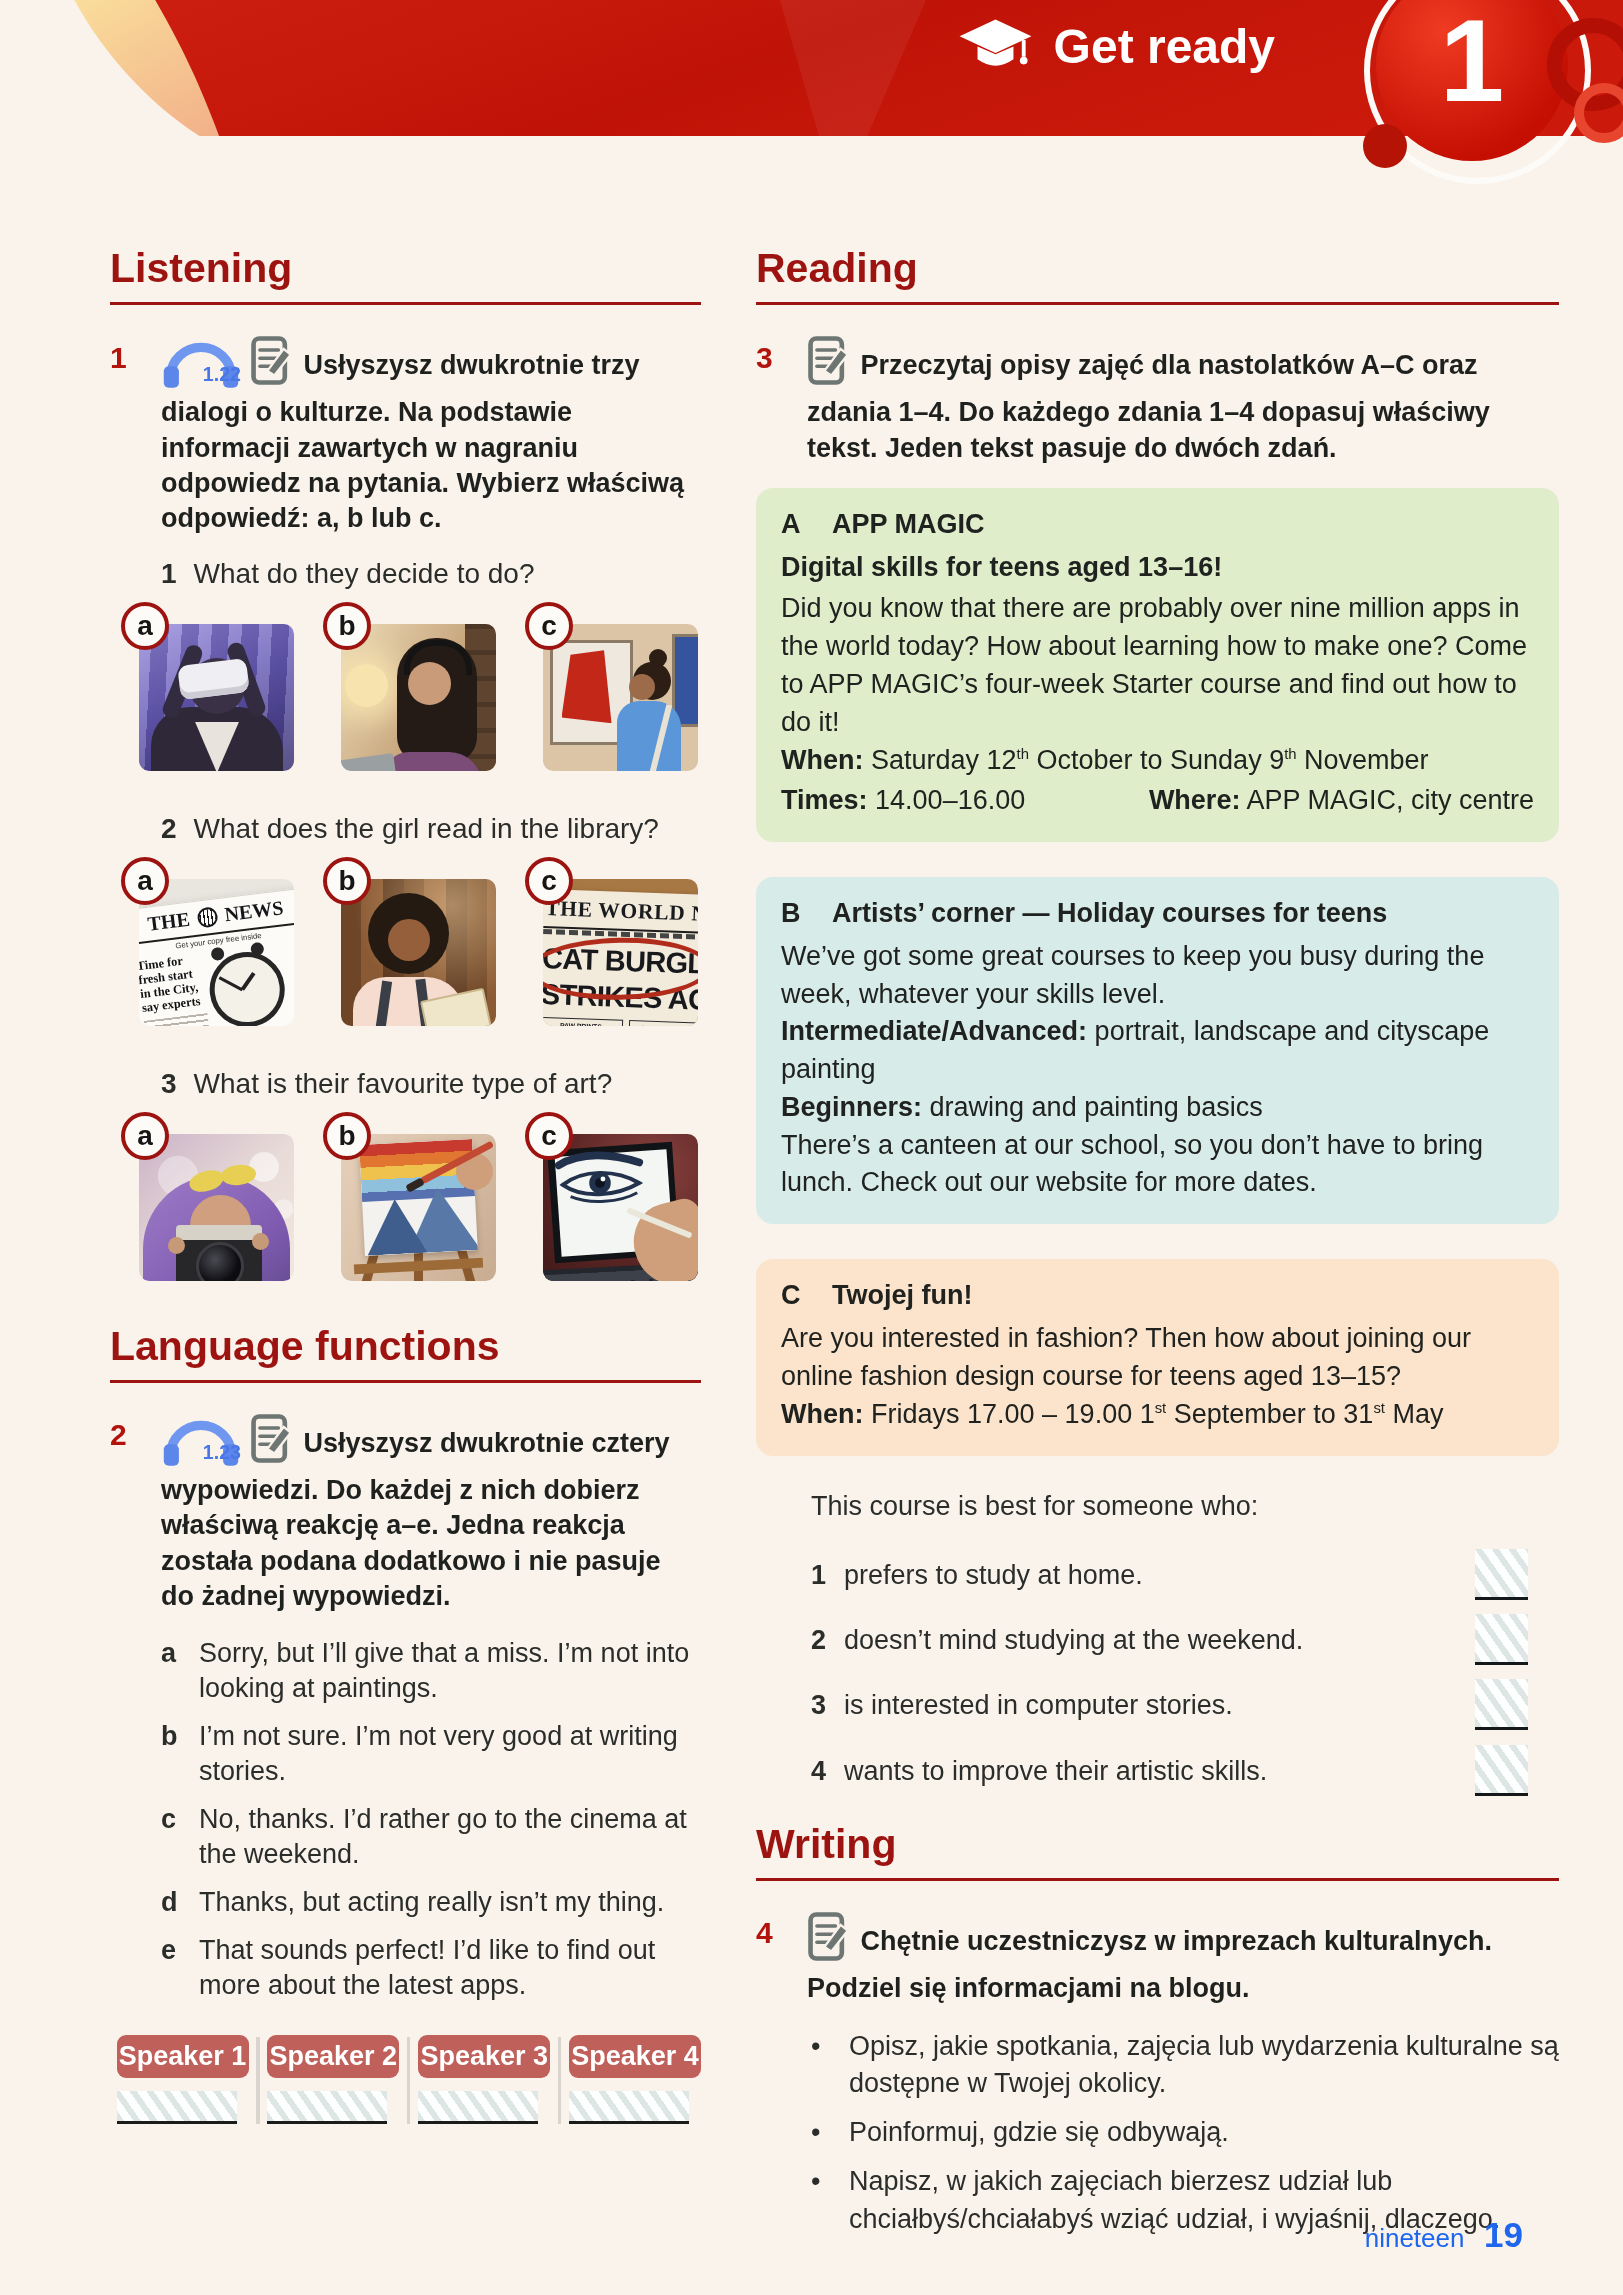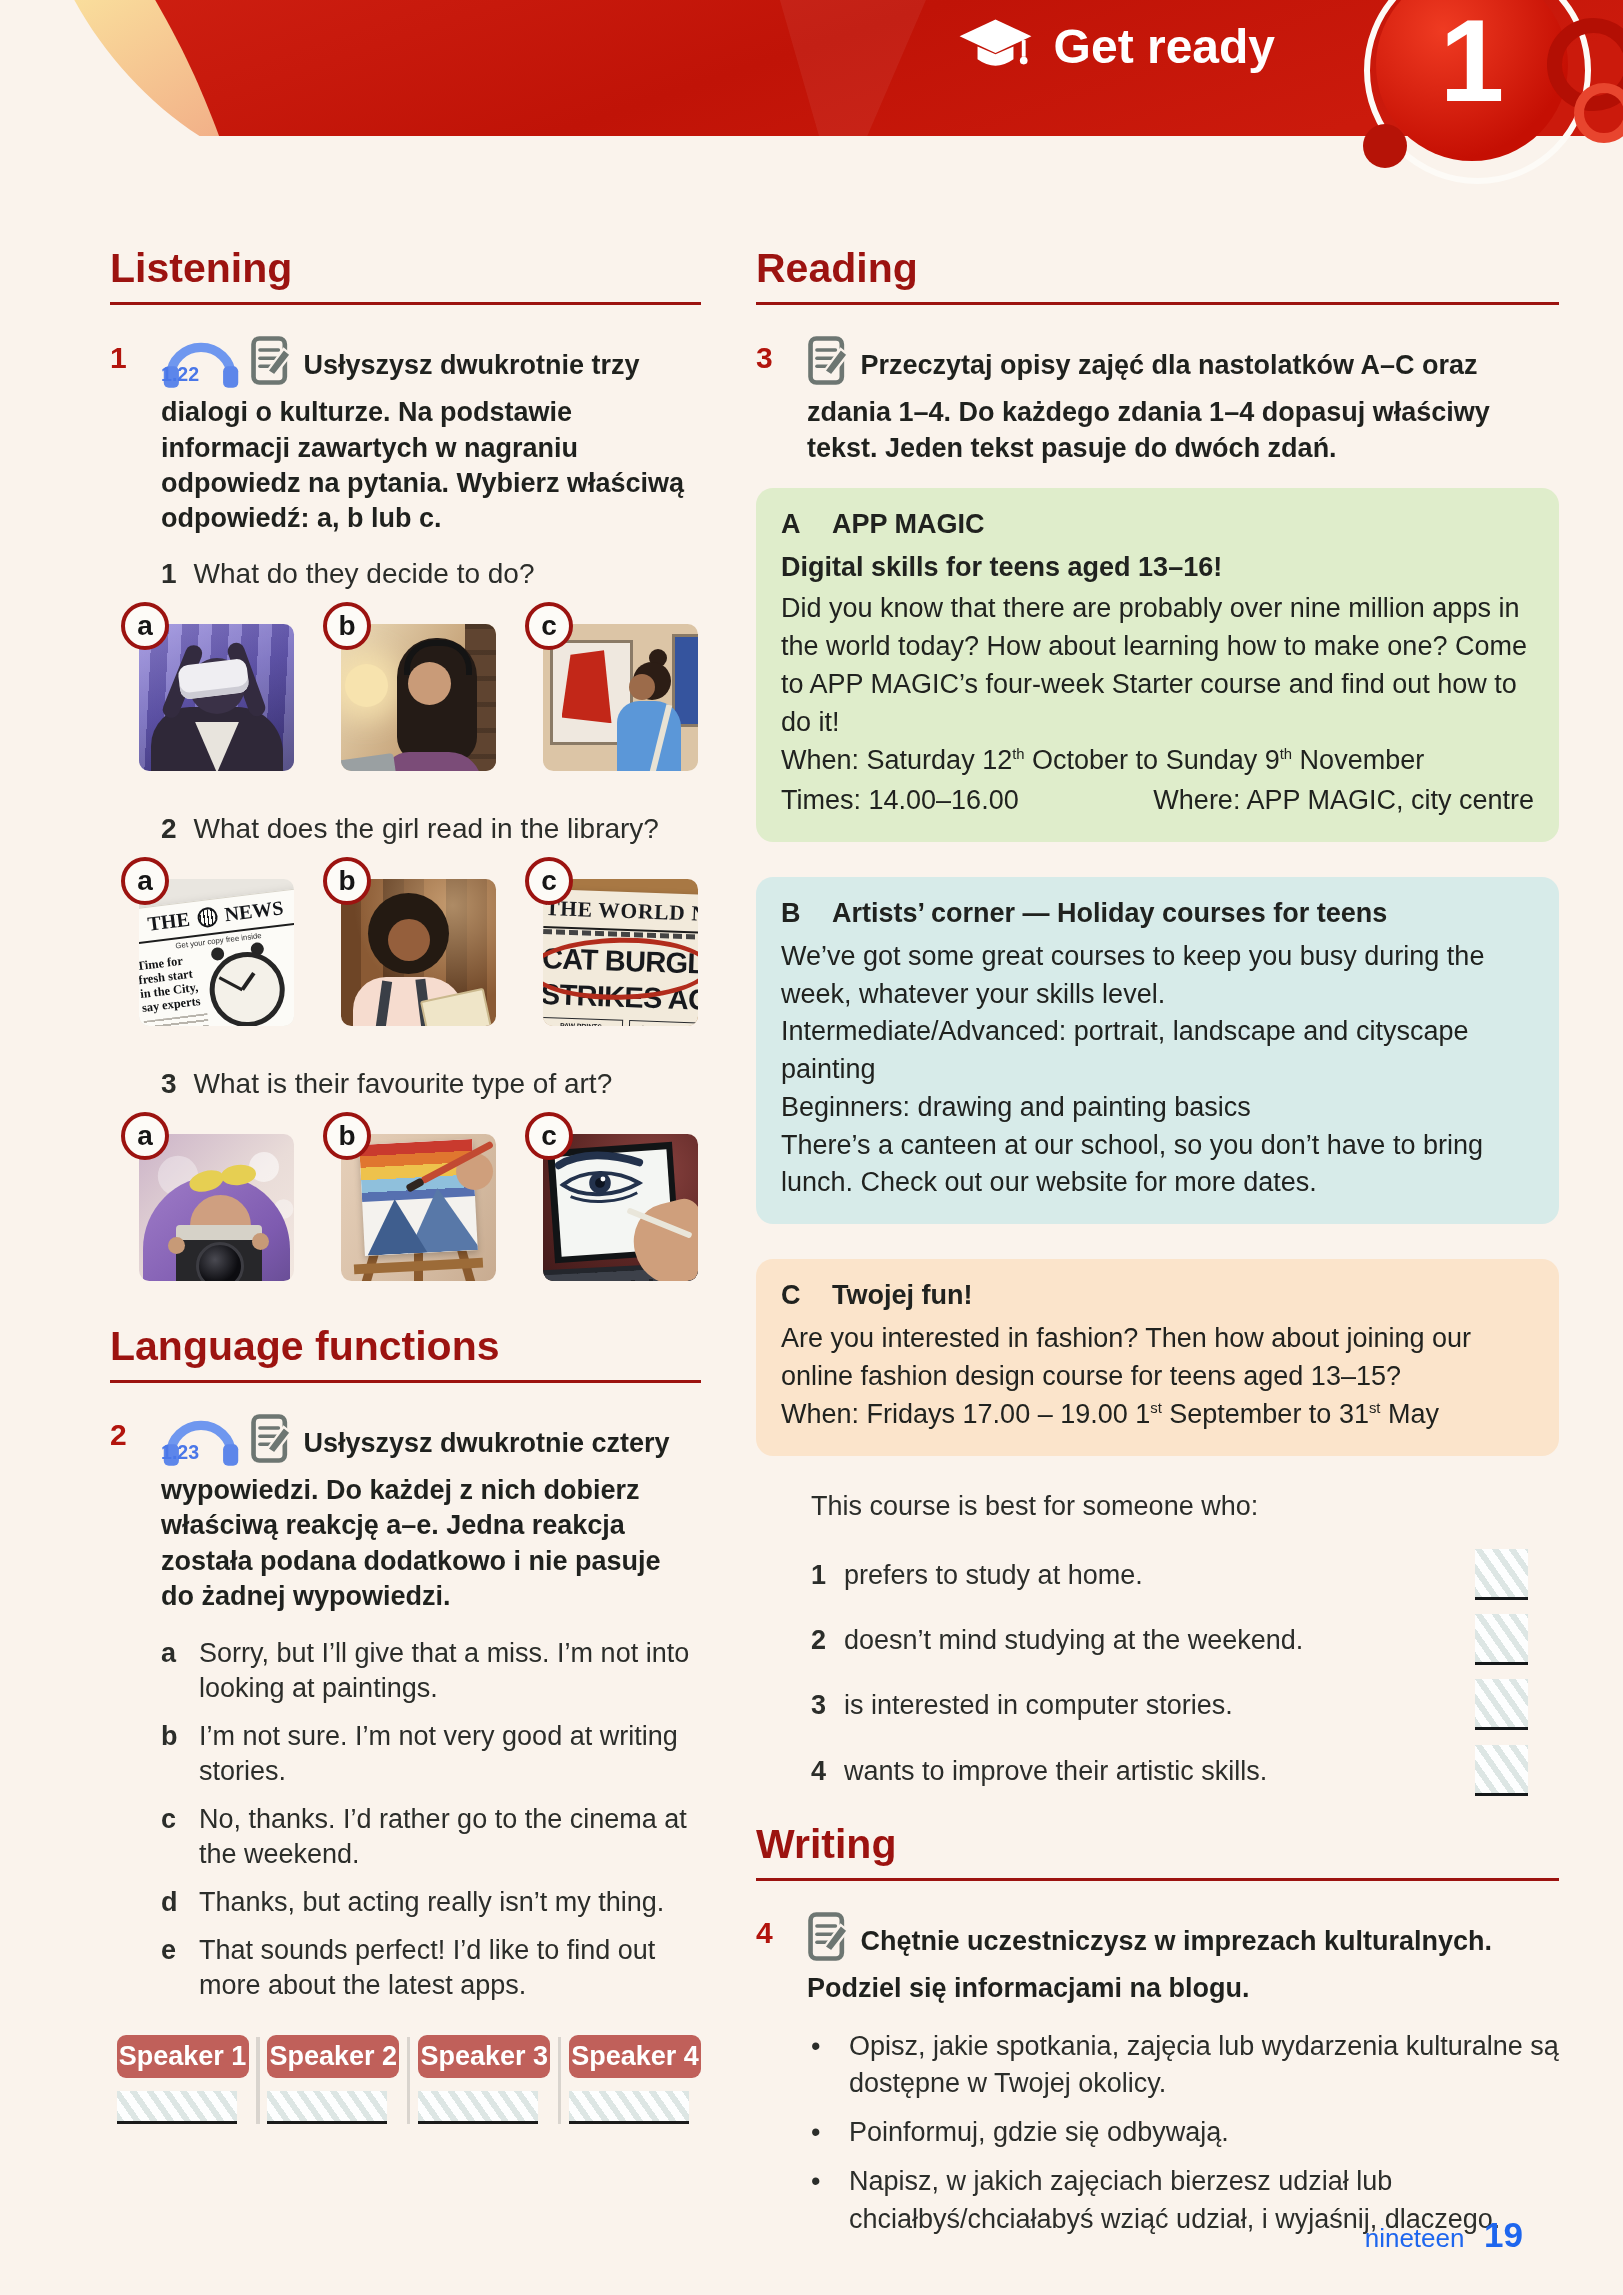--- a/index.html
+++ b/index.html
@@ -30,21 +30,21 @@
   .col-right { position:absolute; left:756px; top:245px; width:803px; }
 
   .section-head { border-bottom:3.3px solid #9c1310; padding-bottom:10.4px; margin-bottom:30px; }
   .section-head h2 { margin:0; font-size:41px; font-weight:700; color:#9c1310; }
 
   .ex { display:flex; margin-bottom:22px; }
   .ex-num { width:51px; flex:none; font-size:30px; font-weight:700; color:#b2140d; padding-top:5.2px; }
   .ex-content { flex:1; font-size:27px; font-weight:700; line-height:1.30; color:#1f211e; }
   .icon-inline { display:inline-block; vertical-align:-11.7px; margin-right:10.4px; }
   .audio-wrap { position:relative; display:inline-block; width:80px; height:53px; vertical-align:-14.3px; margin-right:9px; }
-  .audio-track { position:absolute; left:0; right:0; top:26px; text-align:left;
+  .audio-track { position:absolute; left:0; right:0; top:26px; text-align:right;
                  color:#4a77e8; font-size:19.6px; font-weight:700; }
 
   .question { display:flex; font-size:28px; margin:3.9px 0 0 51px; color:#2b2d2a; }
   .q-num { font-weight:700; margin-right:17px; }
   .q-text { font-weight:400; }
 
   
   .photo-row { display:flex; gap:47px; margin:34px 0 42px 29px; }
   .photo-wrap { position:relative; }
   .photo { position:relative; width:155px; height:147px; border-radius:10.4px; overflow:hidden; background:#cfcac2; }
@@ -68,21 +68,21 @@
 
   
   .text-box { border-radius:17px; padding:18px 25px 22px 25px; margin:0 0 35px 0;
               font-size:27px; line-height:1.40; color:#20221f; }
   .box-a { background:#dfedcb; }
   .box-b { background:#d7ebe9; }
   .box-c { background:#fbe4cb; }
   .box-title { display:flex; font-weight:700; margin-bottom:5.2px; }
   .box-letter { width:51px; flex:none; }
   .box-sub { font-weight:700; margin-bottom:3.9px; }
-  .kv b { font-weight:400;text-align:right; }
+  .kv b { font-weight:700;text-align:right; }
   .times-row { display:flex; justify-content:space-between; margin-top:2.6px; }
 
   .stem { margin:3.9px 0 18px 55px; font-size:27px; color:#2b2d2a; }
   .statement { display:flex; align-items:flex-end; margin:0 31px 14.3px 55px; font-size:27px; color:#2b2d2a; }
   .st-num { font-weight:700; margin-right:18px; }
   .st-slot { margin-left:auto; width:53px; height:48px; border-bottom:3.3px solid #15181a; transform:translateY(9px); }
 
   .bullet-row { display:flex; margin:0 0 11.7px 55px; font-size:27px; line-height:1.38; color:#2b2d2a; }
   .dot { width:38px; flex:none; }
 

